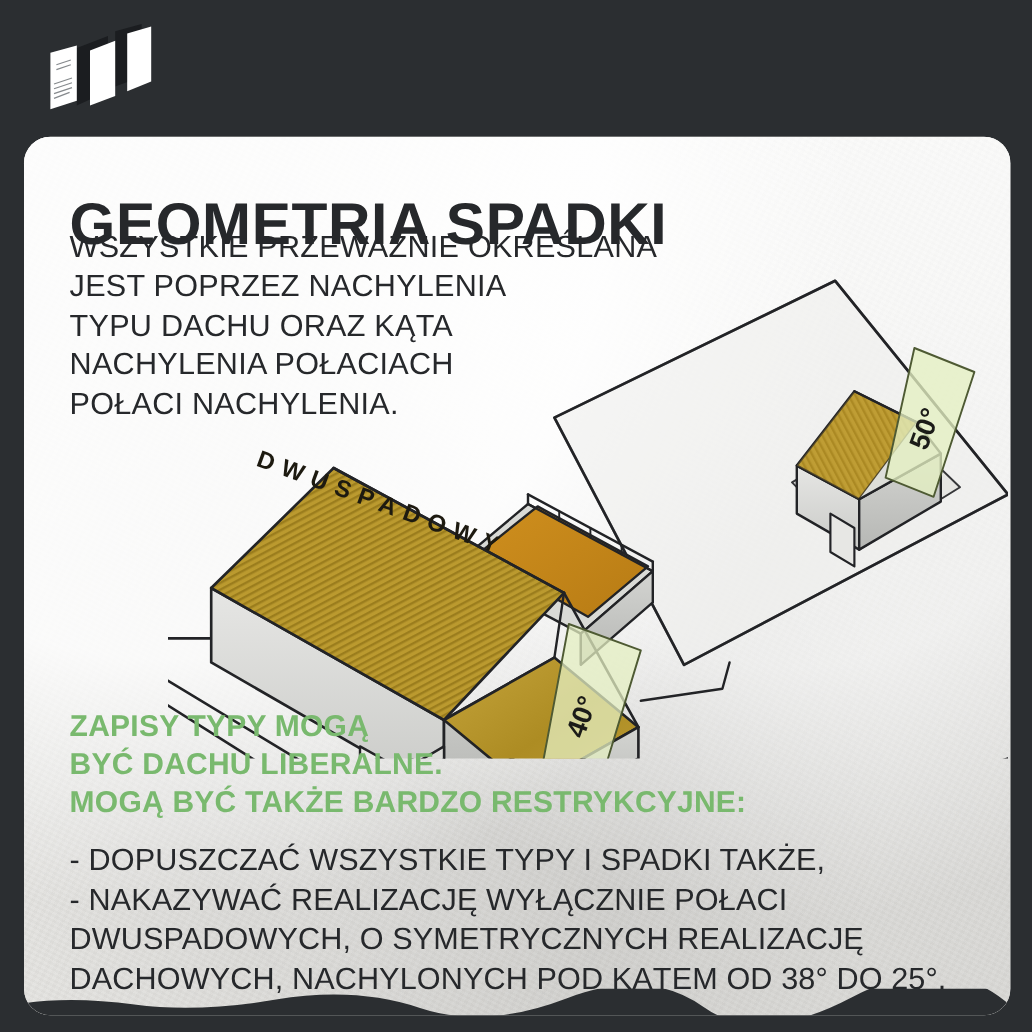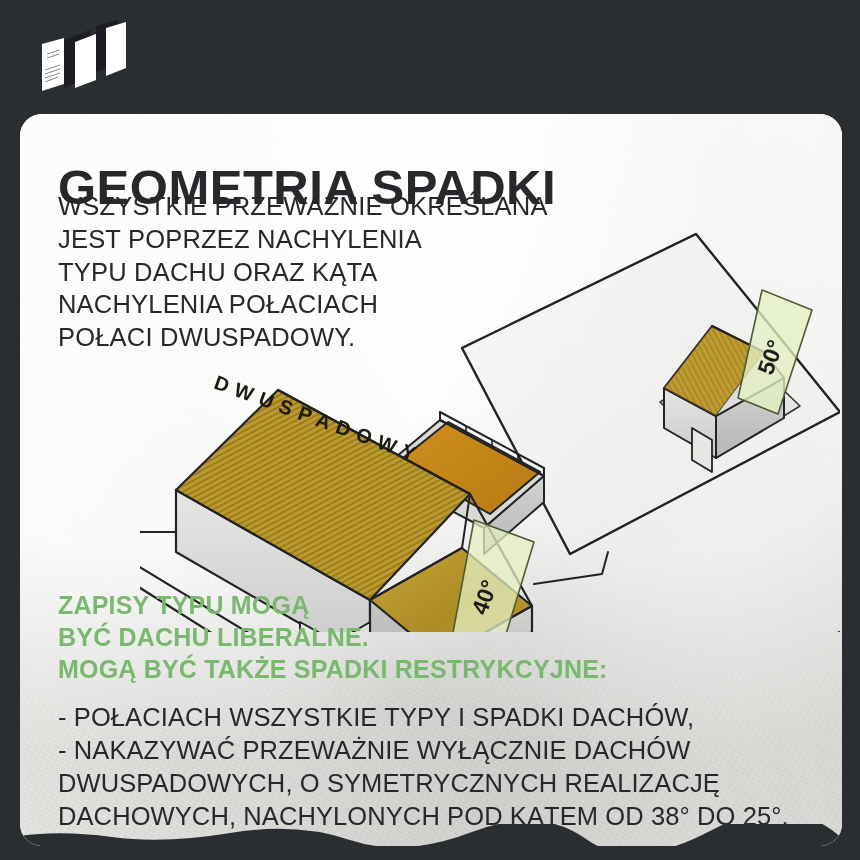--- a/index.html
+++ b/index.html
@@ -241,32 +241,32 @@
       </svg>
     </div>
 
     <h1 class="title">GEOMETRIA SPADKI</h1>
 
     <div class="intro">
       <div>WSZYSTKIE PRZEWAŻNIE OKREŚLANA</div>
       <div>JEST POPRZEZ NACHYLENIA</div>
       <div>TYPU DACHU ORAZ KĄTA</div>
       <div>NACHYLENIA POŁACIACH</div>
-      <div>POŁACI DWUSPADOWY.</div>
+      <div>POŁACI NACHYLENIA.</div>
     </div>
 
     <div class="green-block">
-      <div>ZAPISY TYPU MOGĄ</div>
+      <div>ZAPISY TYPY MOGĄ</div>
       <div>BYĆ DACHU LIBERALNE.</div>
-      <div>MOGĄ BYĆ TAKŻE SPADKI RESTRYKCYJNE:</div>
+      <div>MOGĄ BYĆ TAKŻE BARDZO RESTRYKCYJNE:</div>
     </div>
 
     <div class="bullets">
-      <div>- POŁACIACH WSZYSTKIE TYPY I SPADKI DACHÓW,</div>
-      <div>- NAKAZYWAĆ PRZEWAŻNIE WYŁĄCZNIE DACHÓW</div>
+      <div>- DOPUSZCZAĆ WSZYSTKIE TYPY I SPADKI TAKŻE,</div>
+      <div>- NAKAZYWAĆ REALIZACJĘ WYŁĄCZNIE POŁACI</div>
       <div>DWUSPADOWYCH, O SYMETRYCZNYCH REALIZACJĘ</div>
       <div>DACHOWYCH, NACHYLONYCH POD KĄTEM OD 38° DO 25°.</div>
     </div>
 
     <svg class="torn-bottom" viewBox="0 0 822 26" preserveAspectRatio="none">
       <path d="M0 26 L0 12 Q40 6 92 13 T210 9 T330 16 T452 8 T566 15 T690 7 T822 14 L822 26 Z" fill="#2b2e31"></path>
     </svg>
   </div>
 
 </div>

